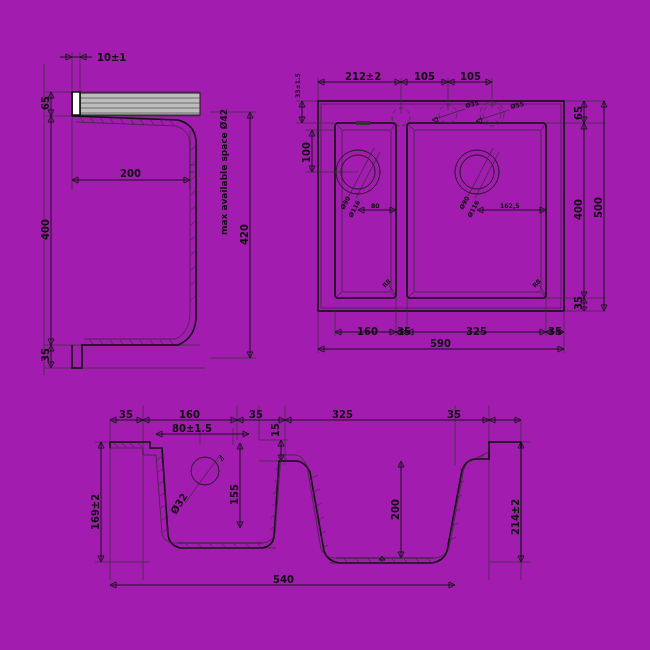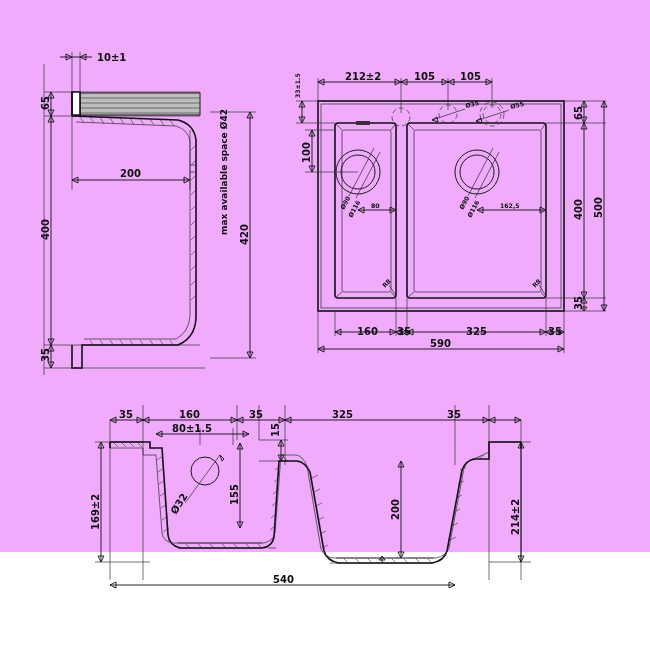--- a/index.html
+++ b/index.html
@@ -1,17 +1,17 @@
 <!DOCTYPE html>
 <html><head>
 <meta charset="utf-8">
 <style>
   html,body{margin:0;padding:0;background:#ffffff;}
   body{width:650px;height:650px;overflow:hidden;font-family:"Liberation Sans",sans-serif;}
-  #sheet{position:relative;width:650px;height:552px;background:#f0abfc;}
+  #sheet{position:relative;width:650px;height:650px;background:#a21caf;}
   svg{display:block;}
   .ln{stroke:#1a1a1a;stroke-width:1;fill:none;}
   .ln-th{stroke:#111;stroke-width:1.6;fill:none;}
   .ln-thin{stroke:#2b2b2b;stroke-width:0.7;fill:none;}
   .ln-ext{stroke:#333;stroke-width:0.7;fill:none;}
   .ln-dim{stroke:#111;stroke-width:0.9;fill:none;}
   .ln-dash{stroke:#333;stroke-width:0.7;fill:none;stroke-dasharray:5 3;}
   .hatch{fill:none;stroke:#2a2a2a;stroke-width:0.55;}
   .dimtxt{font-family:"DejaVu Sans",sans-serif;font-size:10px;font-weight:bold;fill:#0d0d0d;}
   .dimtxt-s{font-family:"DejaVu Sans",sans-serif;font-size:6.2px;font-weight:bold;fill:#0d0d0d;}

